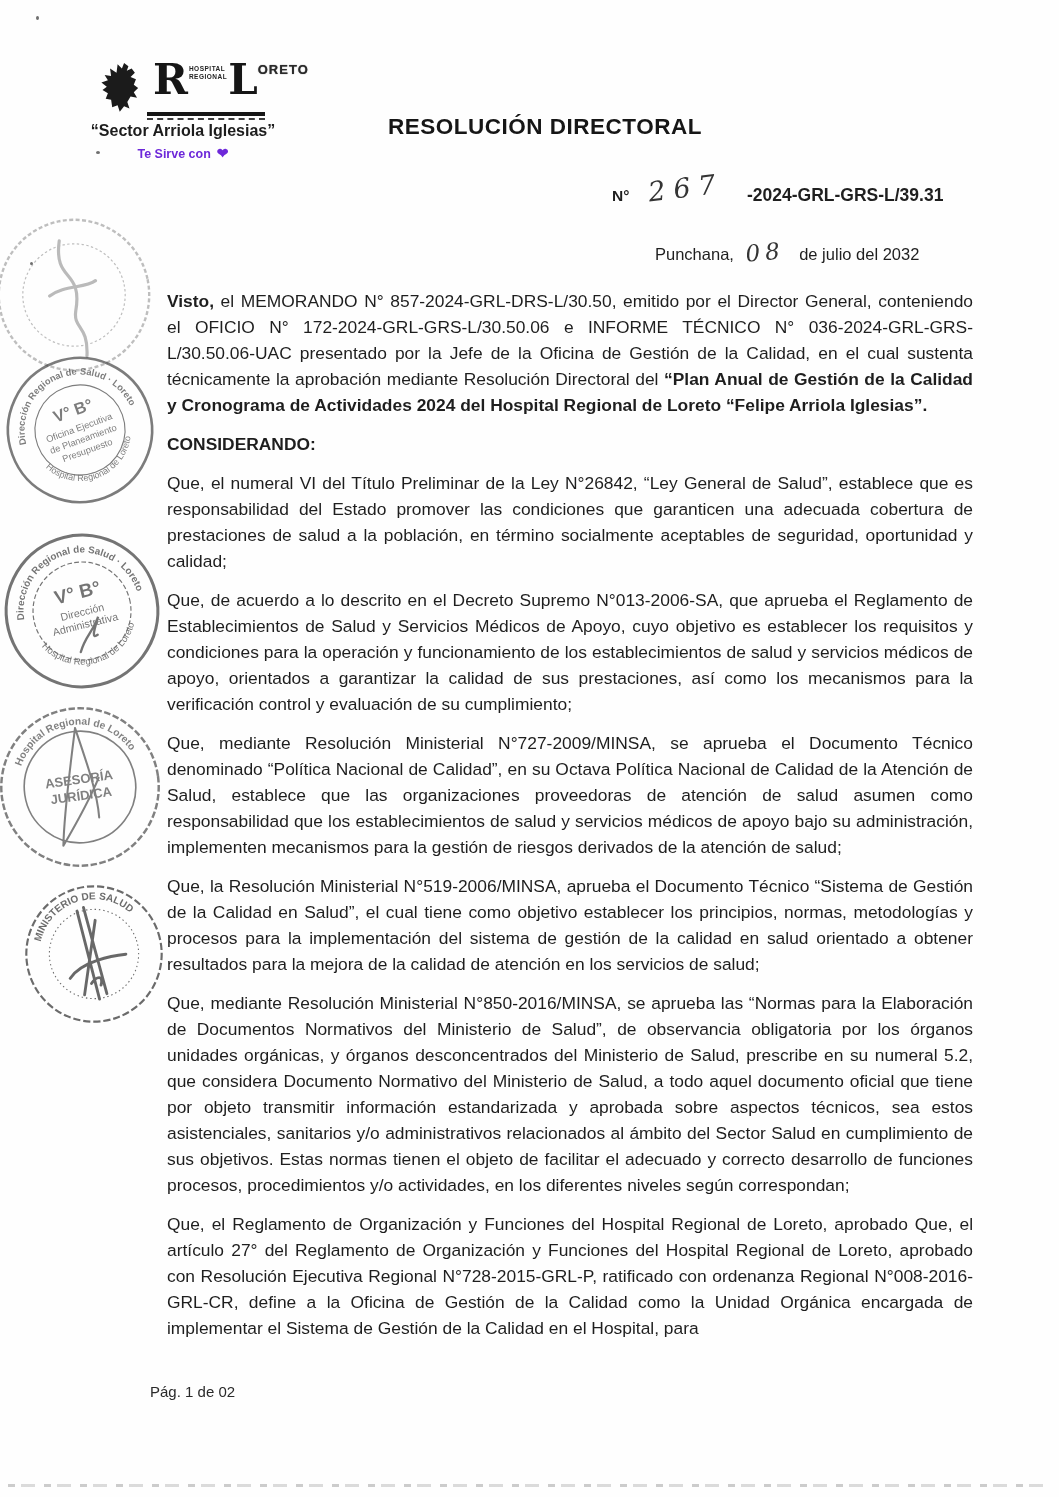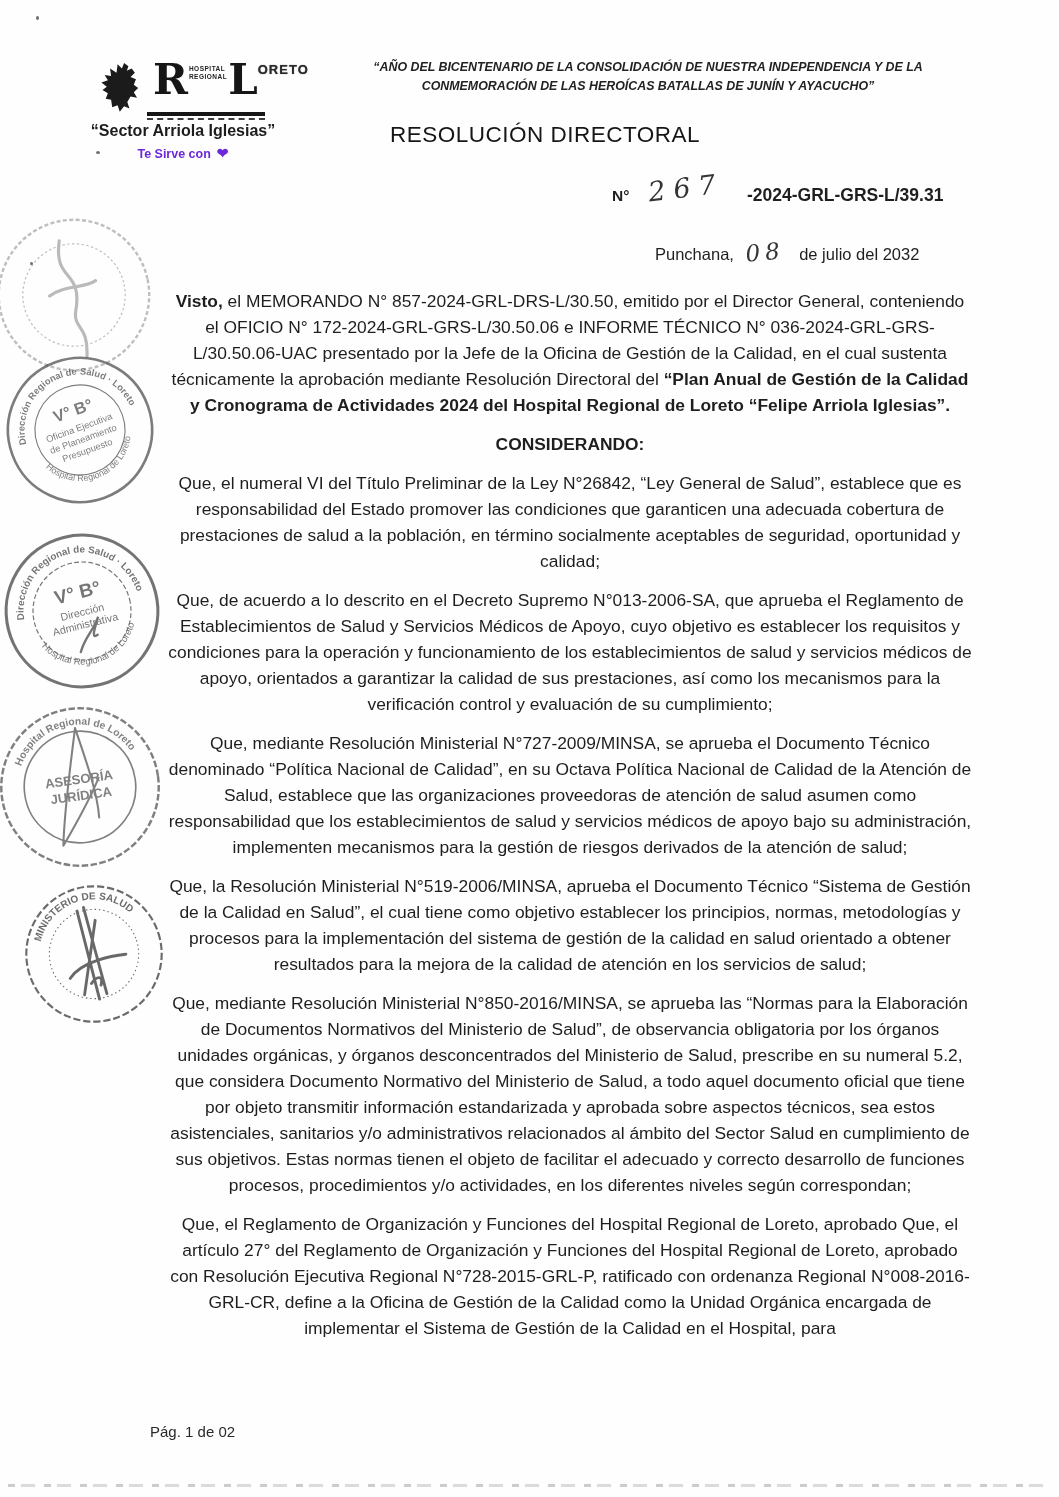--- a/index.html
+++ b/index.html
@@ -23,37 +23,37 @@
            border-top:2px dashed #3c3c3c; }
   .logo-name { position:absolute; left:-14px; top:62px; width:204px; text-align:center;
            font-weight:bold; font-size:16px; color:#1c1c1c; }
   .logo-tag { position:absolute; left:-14px; top:85px; width:204px; text-align:center;
            font-weight:bold; font-size:12.5px; color:#6d28d9; }
   .heart { font-size:14px; margin-left:6px; }
 
   
   .quote { position:absolute; left:350px; top:58px; width:596px; text-align:center;
            font-style:italic; font-weight:bold; font-size:12.4px; line-height:1.5; color:#222; }
-  .doc-title { position:absolute; left:280px; top:122px; width:530px; text-align:center;
-           font-weight:normal; font-size:22.5px; letter-spacing:.5px; color:#161616; }
+  .doc-title { position:absolute; left:280px; top:114px; width:530px; text-align:center;
+           font-weight:bold; font-size:22.5px; letter-spacing:.5px; color:#161616; }
   .numline { position:absolute; left:612px; top:180px; display:flex; align-items:center; }
   .num-prefix { font-weight:bold; font-size:15.5px; }
   .num-suffix { font-weight:bold; font-size:17.5px; }
   .handwritten { font-family:"DejaVu Serif", serif; font-style:italic; color:#343434; display:inline-block; }
   .hw-num { font-size:27px; letter-spacing:8px; transform:rotate(-7deg) translateY(-8px); margin:0 22px 0 20px; }
   .hw-day { font-size:23px; letter-spacing:5px; transform:rotate(-5deg) translateY(-6px); margin:0 14px 0 12px; }
   .dateline { position:absolute; left:655px; top:245px; display:flex; align-items:flex-start;
            font-size:16.5px; color:#1f1f1f; }
 
   
   .bodytext { position:absolute; left:150px; top:288px; width:806px;
            font-size:17.4px; line-height:26px; text-align:justify; color:#1e1e1e;margin-left:17px; }
-  .bodytext p { margin:0 0 13px 0;text-align:center; }
+  .bodytext p { margin:0 0 13px 0; }
   .heading { font-weight:bold; text-align:left; }
-  .footer { position:absolute; left:150px; top:1383px; font-size:15px; color:#2a2a2a;margin-top:40px; }
+  .footer { position:absolute; left:150px; top:1383px; font-size:15px; color:#2a2a2a; }
 
   
   .stamp { position:absolute; overflow:visible; }
   .stamp text { font-family:"Liberation Sans", sans-serif; }
 
   
   .scan-line { position:absolute; left:8px; top:1484px; width:1042px; height:3px; opacity:.45;
            background:repeating-linear-gradient(90deg,#8f8f8f 0 7px,transparent 7px 13px,#b0b0b0 13px 27px,transparent 27px 36px); }
   .speck { position:absolute; background:#6f6f6f; border-radius:50%; }
 </style>
@@ -75,24 +75,20 @@
       <span class="big-letter">L</span>
       <span class="oreto">ORETO</span>
     </div>
     <div class="logo-rule"></div>
     <div class="logo-name">“Sector Arriola Iglesias”</div>
     <div class="logo-tag">
       <span>Te Sirve con</span><span class="heart">❤</span>
     </div>
   </div>
 
-  <div class="quote">
-    <div>“AÑO DEL BICENTENARIO DE LA CONSOLIDACIÓN DE NUESTRA INDEPENDENCIA Y DE LA</div>
-    <div>CONMEMORACIÓN DE LAS HEROÍCAS BATALLAS DE JUNÍN Y AYACUCHO”</div>
-  </div>
 
   <div class="doc-title">RESOLUCIÓN DIRECTORAL</div>
 
   <div class="numline">
     <span class="num-prefix">N°</span>
     <span class="handwritten hw-num">267</span>
     <span class="num-suffix">-2024-GRL-GRS-L/39.31</span>
   </div>
 
   <div class="dateline">

